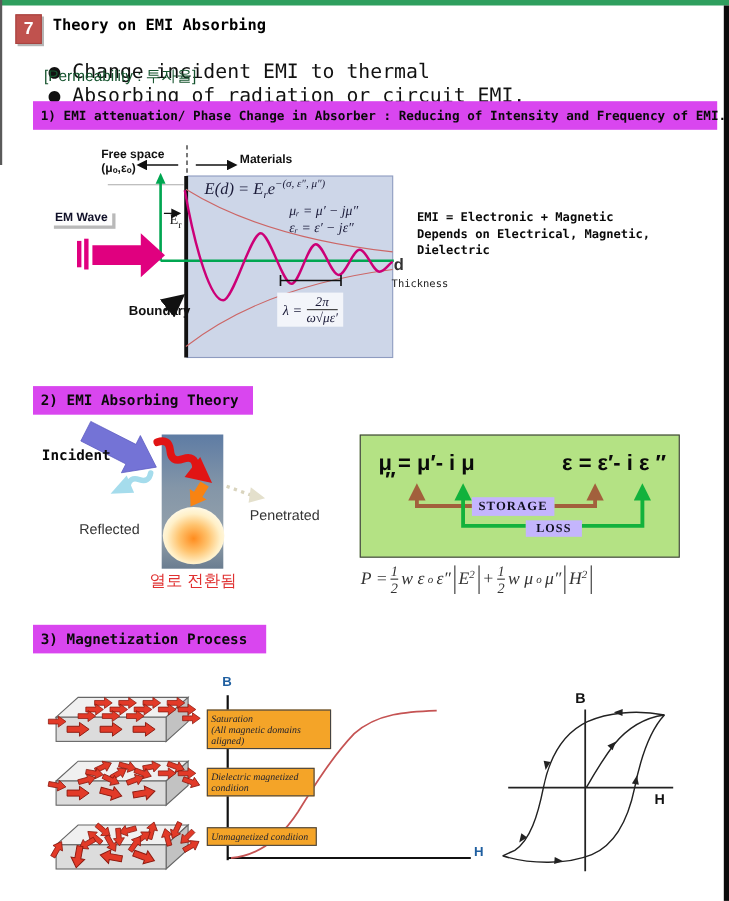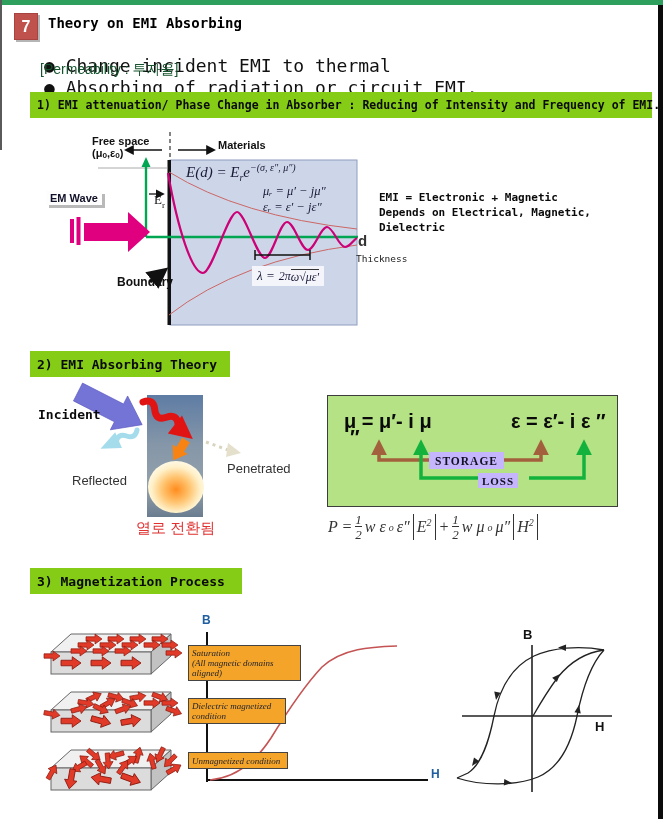--- a/index.html
+++ b/index.html
@@ -17,35 +17,35 @@
   .title { left:48px; top:15px; font-family:"DejaVu Sans Mono","Liberation Mono",monospace;
            font-weight:bold; font-size:14px; color:#000; }
 
   .mono   { font-family:"DejaVu Sans Mono","Liberation Mono",monospace; }
   .serif  { font-family:"Liberation Serif","DejaVu Serif",serif; }
   .it     { font-style:italic; }
 
   .bullet-line { font-size:18px; color:#111; white-space:nowrap; }
   .overlay-perm { font-size:14px; font-weight:normal; color:#14532d; white-space:nowrap; }
 
-  .ybar { background:#84cc16; font-family:"DejaVu Sans Mono","Liberation Mono",monospace;
+  .ybar { background:#d946ef; font-family:"DejaVu Sans Mono","Liberation Mono",monospace;
           font-weight:bold; color:#0a0a0a; display:flex; align-items:center; padding-left:7px;
           white-space:nowrap; }
   .bar1 { left:30px; top:92px; width:622px; height:26px; font-size:11.5px; }
   .bar2 { left:30px; top:351px; width:200px; height:26px; font-size:13px; }
   .bar3 { left:30px; top:568px; width:212px; height:26px; font-size:13px; }
 
   svg { display:block; }
   .lbl { white-space:nowrap; }
 
   .emwave { left:46px; top:191px; background:#fdfdfd; padding:1px 4px; font-size:11px; font-weight:bold;
             color:#101028; box-shadow:3px 3px 0 #b9b9b9; }
   .eq-navy { color:#1a1a38; }
   .lambda-box { left:252px; top:266px; background:#f3f5fa; padding:2px 5px; display:flex; align-items:center; gap:4px; }
-  .frac { display:inline-flex; align-items:center; line-height:1.05; }
+  .frac { display:inline-flex; flex-direction:column; align-items:center; line-height:1.05; }
   .frac .den { border-top:1px solid #333; padding-top:1px; }
 
   .note { left:379px; top:190px; font-weight:bold; font-size:11px; line-height:15px; color:#0a0a0a; }
 
   .greenbox { left:327px; top:395px; width:291px; height:112px; background:#b4e284; border:1.5px solid #3d3d3d; }
   .gb-eq { font-size:20px; font-weight:bold; color:#0a0a0a; line-height:22px; white-space:nowrap; }
   .tagbox { background:#c4b5fd; display:flex; align-items:center; justify-content:center;
             font-family:"Liberation Serif",serif; font-weight:bold; color:#101020; letter-spacing:1px; }
 
   .pformula { left:328px; top:513px; width:330px; display:flex; align-items:center; gap:3px;
@@ -204,21 +204,21 @@
       <path d="M176,64 H213 V48" fill="none" stroke="#a2603c" stroke-width="3.5" marker-end="url(#mBr)"></path>
       <path d="M150,82 H93 V48" fill="none" stroke="#12b23c" stroke-width="3.5" marker-end="url(#mGr)"></path>
       <path d="M201,82 H256 V48" fill="none" stroke="#12b23c" stroke-width="3.5" marker-end="url(#mGr)"></path>
     </svg>
     <div class="abs gb-eq" style="left:16px;top:14px;">
       <div>μ = μ′- i μ</div>
       <div style="margin-left:6px;margin-top:-6px;">″</div>
     </div>
     <div class="abs gb-eq" style="left:183px;top:14px;">ε = ε′- i ε ″</div>
     <div class="abs tagbox" style="left:101px;top:56px;width:75px;height:17px;font-size:11.5px;">STORAGE</div>
-    <div class="abs tagbox" style="left:150px;top:77px;width:40px;height:15px;font-size:11px;">LOSS</div>
+    <div class="abs tagbox" style="left:150px;top:77px;width:51px;height:15px;font-size:11px;">LOSS</div>
   </div>
 
   <div class="abs pformula">
     <span>P =</span>
     <span class="pf-frac">
         <span>1</span>
         <span class="den">2</span>
       </span>
     <span>w ε</span>
       <sub style="font-size:10px">o</sub>

